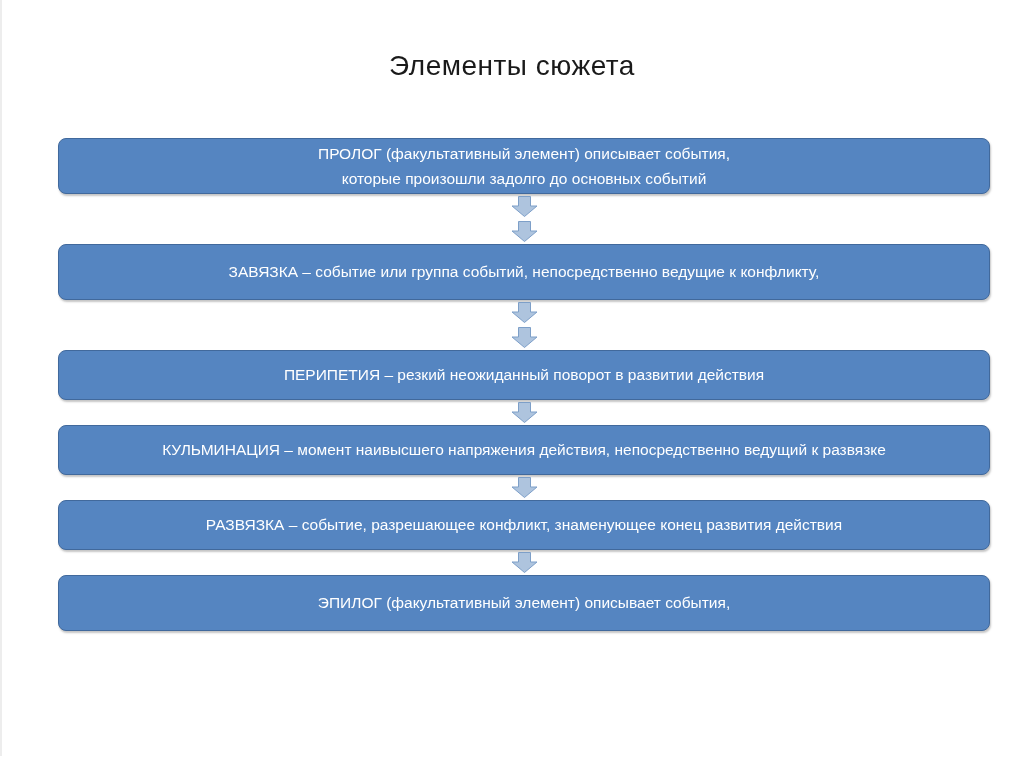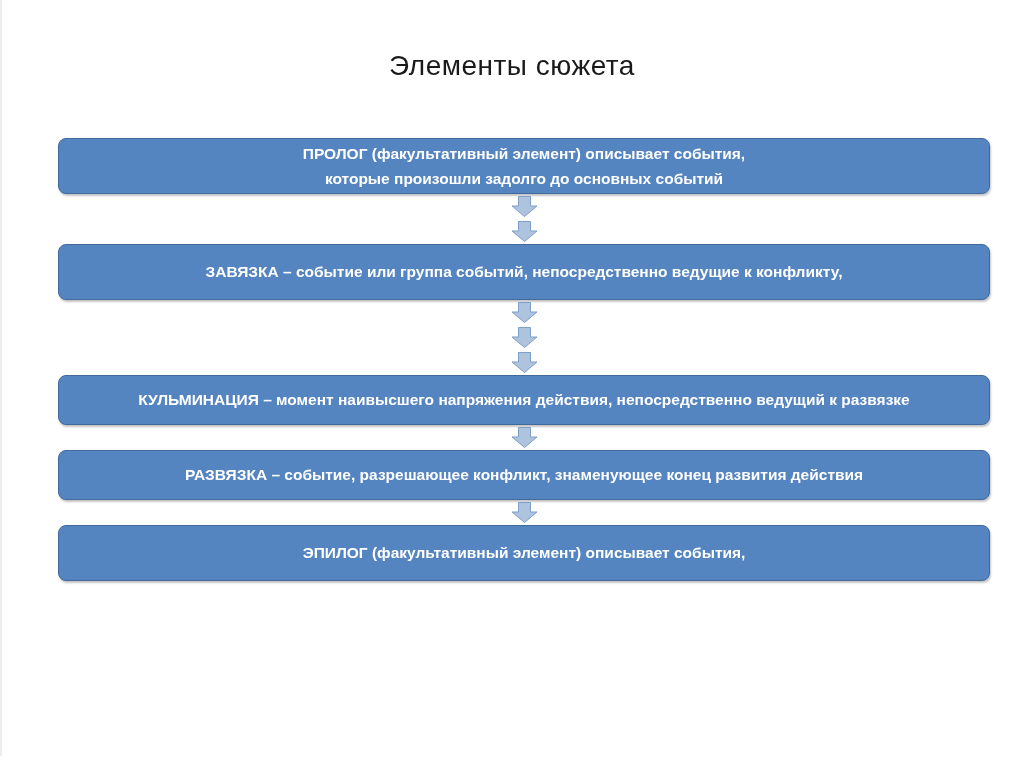--- a/index.html
+++ b/index.html
@@ -45,21 +45,20 @@
     height:50px;
     background:var(--block-fill);
     border:1px solid var(--block-border);
     border-radius:8px;
     box-shadow:1px 2px 2px rgba(90,90,90,0.35);
     display:flex;
     flex-direction:column;
     justify-content:space-around;
     align-items:center;
     padding:2px 20px;
-    font-weight:bold;
   }
   .block.two-line{height:56px;}
   .block .line{
     color:var(--block-text);
     font-size:15.5px;
     line-height:18px;
     text-align:center;
     white-space:nowrap;
   }
   .arrow-gap{
@@ -95,20 +94,23 @@
     <div class="arrow-gap">
       <svg width="27" height="21" viewBox="0 0 27 21">
         <path d="M 7.5 0.5 H 19.5 V 10 H 26 L 13.5 20.5 L 1 10 H 7.5 Z" fill="#aec4de" stroke="#7d9fc8" stroke-width="1"></path>
       </svg>
     </div>
     <div class="arrow-gap">
       <svg width="27" height="21" viewBox="0 0 27 21">
         <path d="M 7.5 0.5 H 19.5 V 10 H 26 L 13.5 20.5 L 1 10 H 7.5 Z" fill="#aec4de" stroke="#7d9fc8" stroke-width="1"></path>
       </svg>
     </div>
+    <div class="block">
+      <div class="line">ПЕРИПЕТИЯ – резкий неожиданный поворот в развитии действия</div>
+    </div>
     <div class="arrow-gap">
       <svg width="27" height="21" viewBox="0 0 27 21">
         <path d="M 7.5 0.5 H 19.5 V 10 H 26 L 13.5 20.5 L 1 10 H 7.5 Z" fill="#aec4de" stroke="#7d9fc8" stroke-width="1"></path>
       </svg>
     </div>
     <div class="block">
       <div class="line">КУЛЬМИНАЦИЯ – момент наивысшего напряжения действия, непосредственно  ведущий к развязке</div>
     </div>
     <div class="arrow-gap">
       <svg width="27" height="21" viewBox="0 0 27 21">

